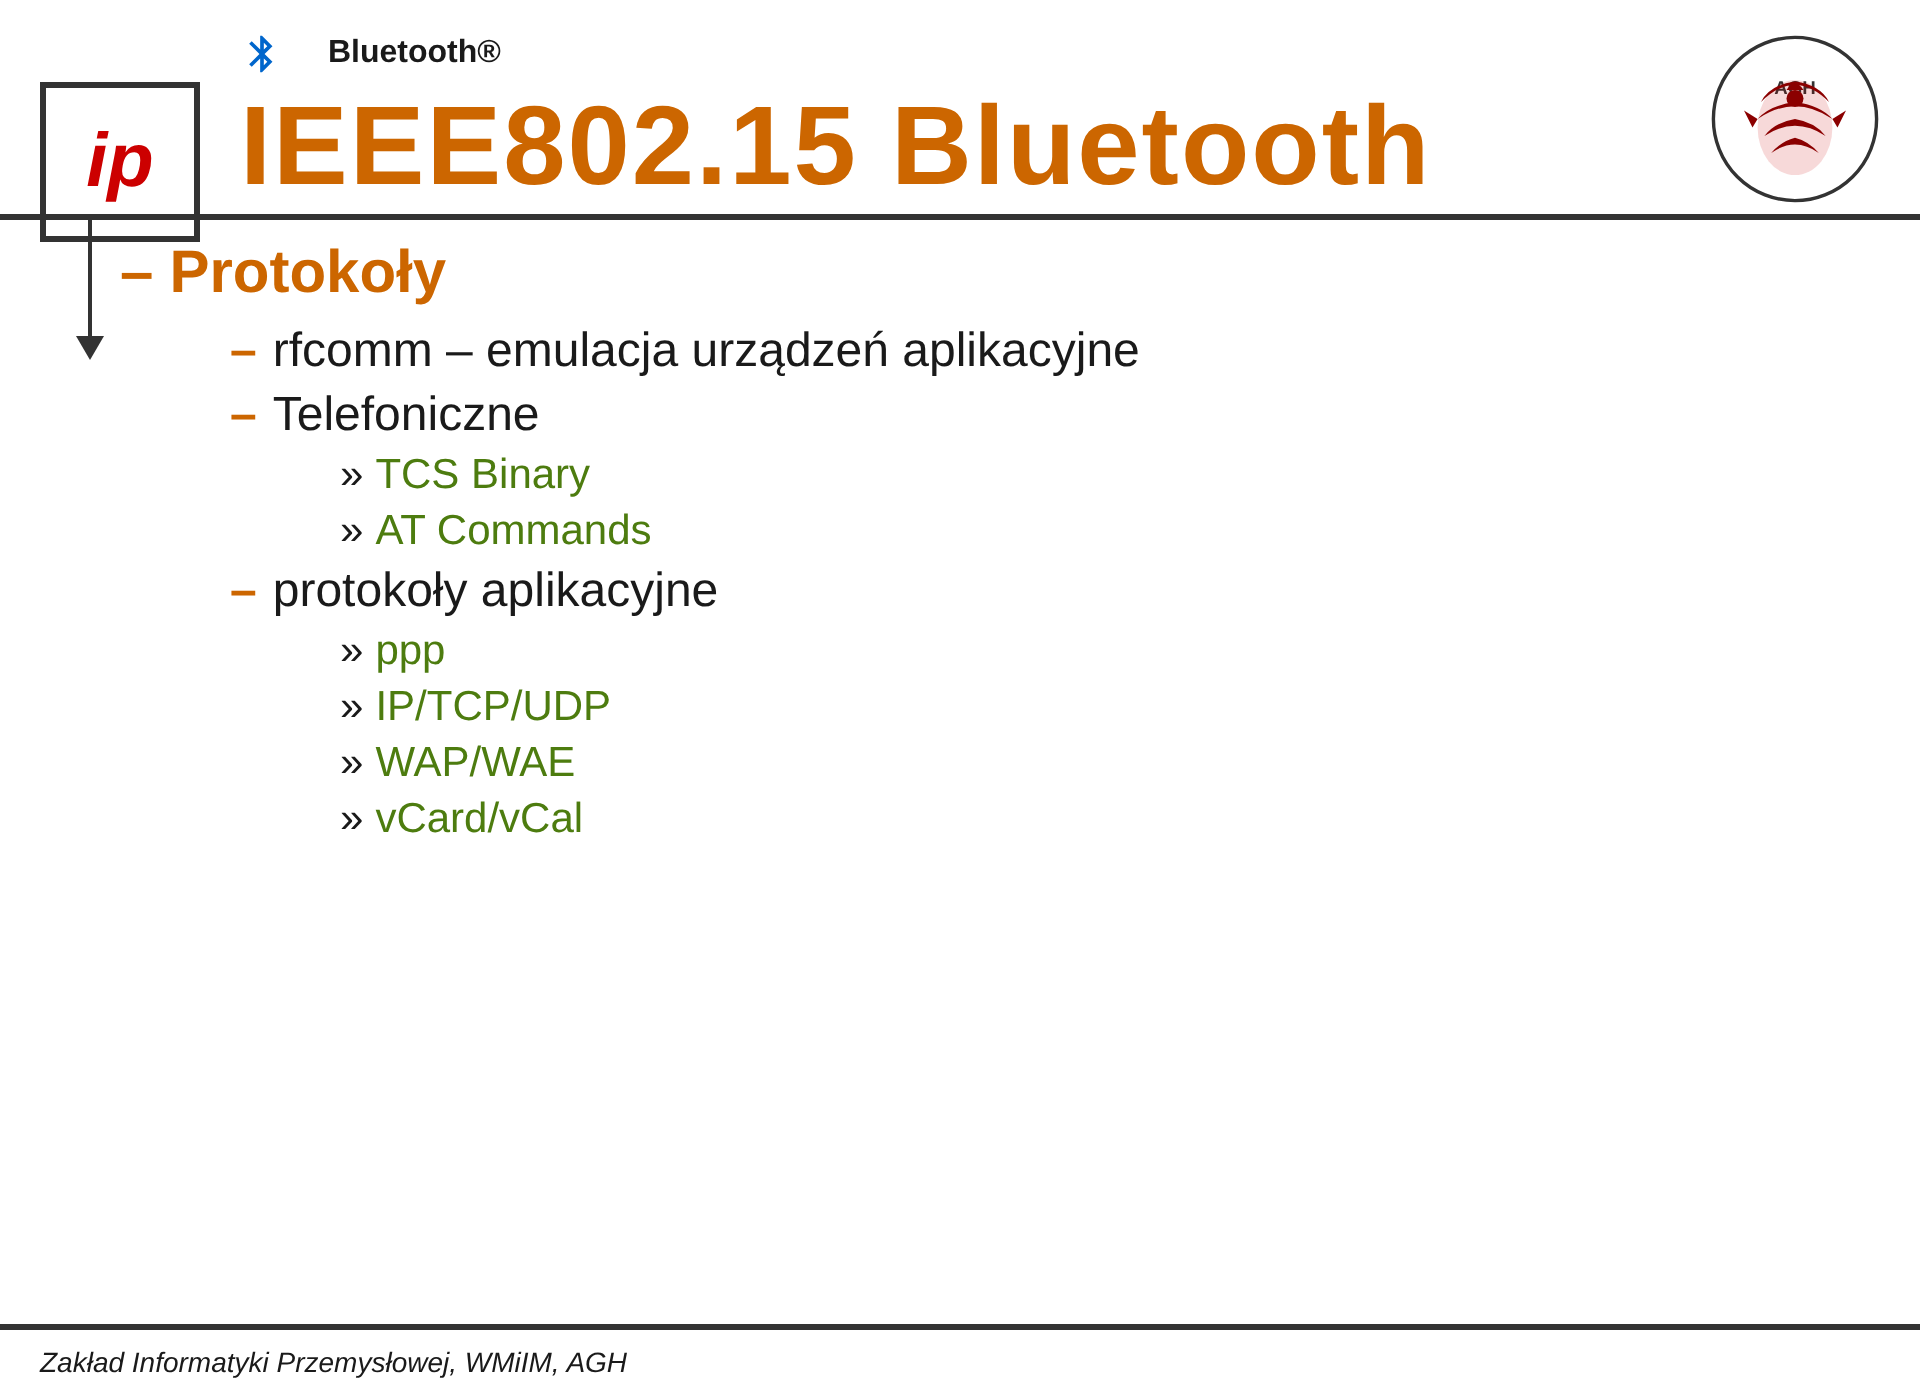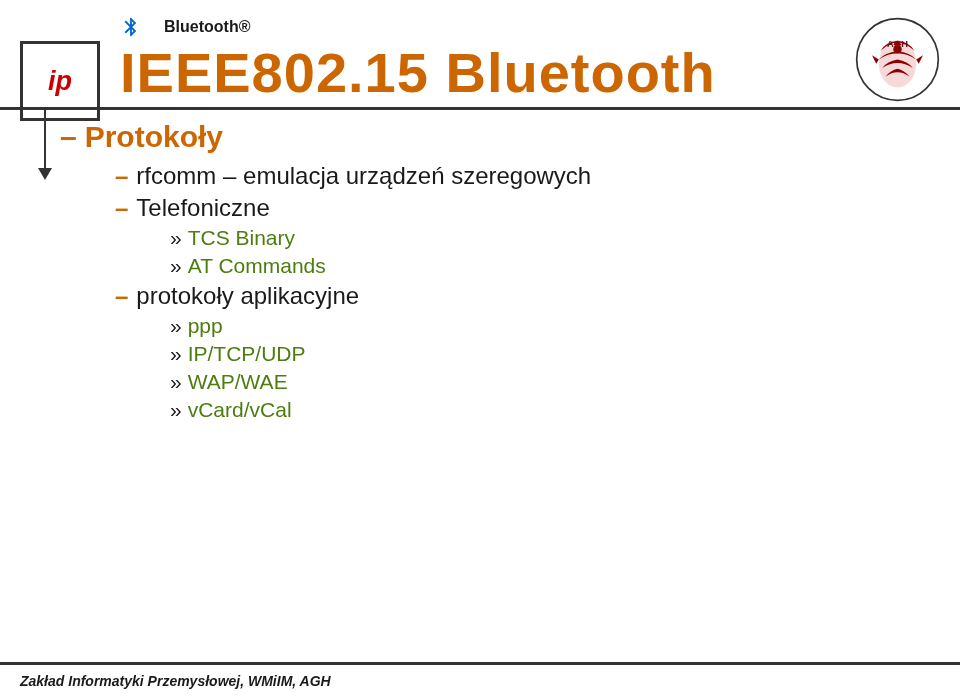--- a/index.html
+++ b/index.html
@@ -23,21 +23,21 @@
       height: 110px;
     }
 
     .logo-ip {
       width: 80px;
       height: 80px;
       border: 3px solid #333;
       display: flex;
       align-items: center;
       justify-content: center;
-      font-size: 27px;
+      font-size: 38px;
       font-weight: bold;
       color: #cc0000;
       font-style: italic;
       margin-right: 20px;
       flex-shrink: 0;
       margin-top: 43px;
     }
 
     .header-center {
       display: flex;
@@ -158,21 +158,21 @@
       left: 0;
       right: 0;
       border-top: 3px solid #333;
       padding: 8px 20px;
       display: flex;
       align-items: center;
     }
 
     .footer-text {
       font-size: 14px;
-      font-weight: bold;
+      font-weight: normal;
       font-style: italic;
       color: #1a1a1a;
     }
 
     
     .left-arrow {
       position: absolute;
       left: 38px;
       top: 110px;
       display: flex;
@@ -235,21 +235,21 @@
   <div class="left-arrow-line"></div>
   <div class="left-arrow-head"></div>
 </div>
 
 <div class="main-content">
 
   <div class="section-title">Protokoły</div>
 
 
   <div class="sub-section">
-    <span>rfcomm – emulacja urządzeń szeregowych</span>
+    <span>rfcomm – emulacja urządzeń aplikacyjne</span>
   </div>
 
   <div class="sub-section">
     <span>Telefoniczne</span>
   </div>
 
   <div class="bullet-level3">
     <span>TCS Binary</span>
   </div>
 

